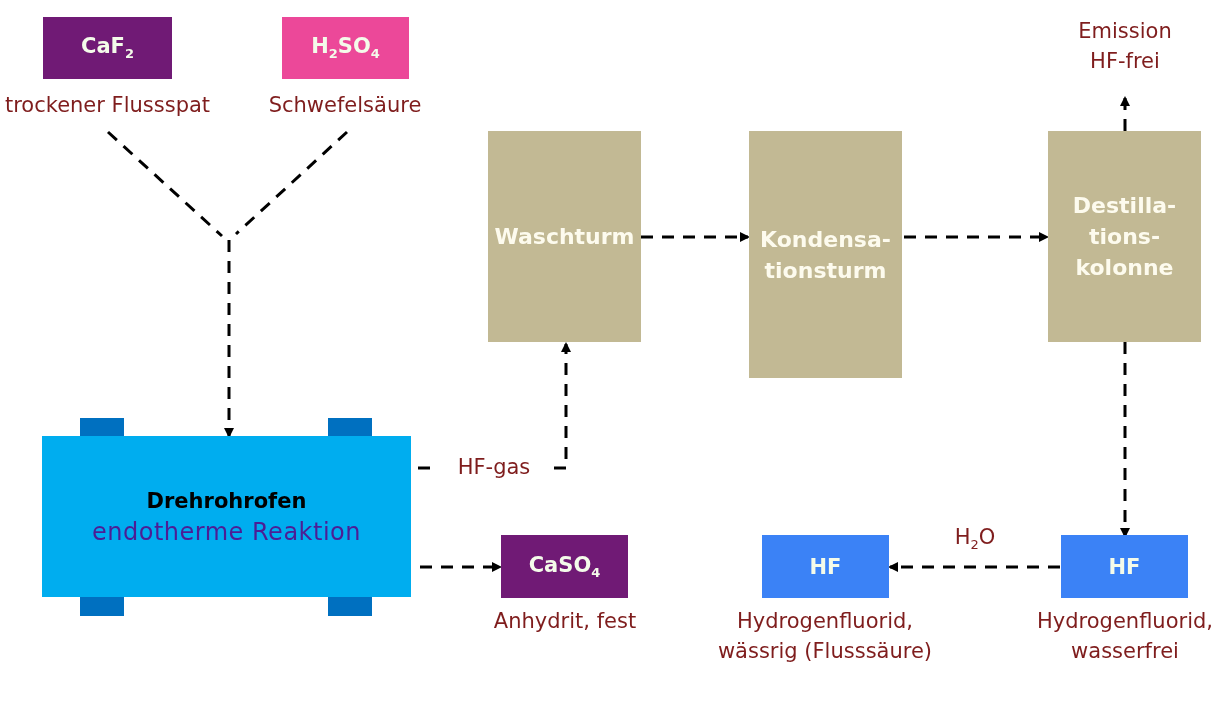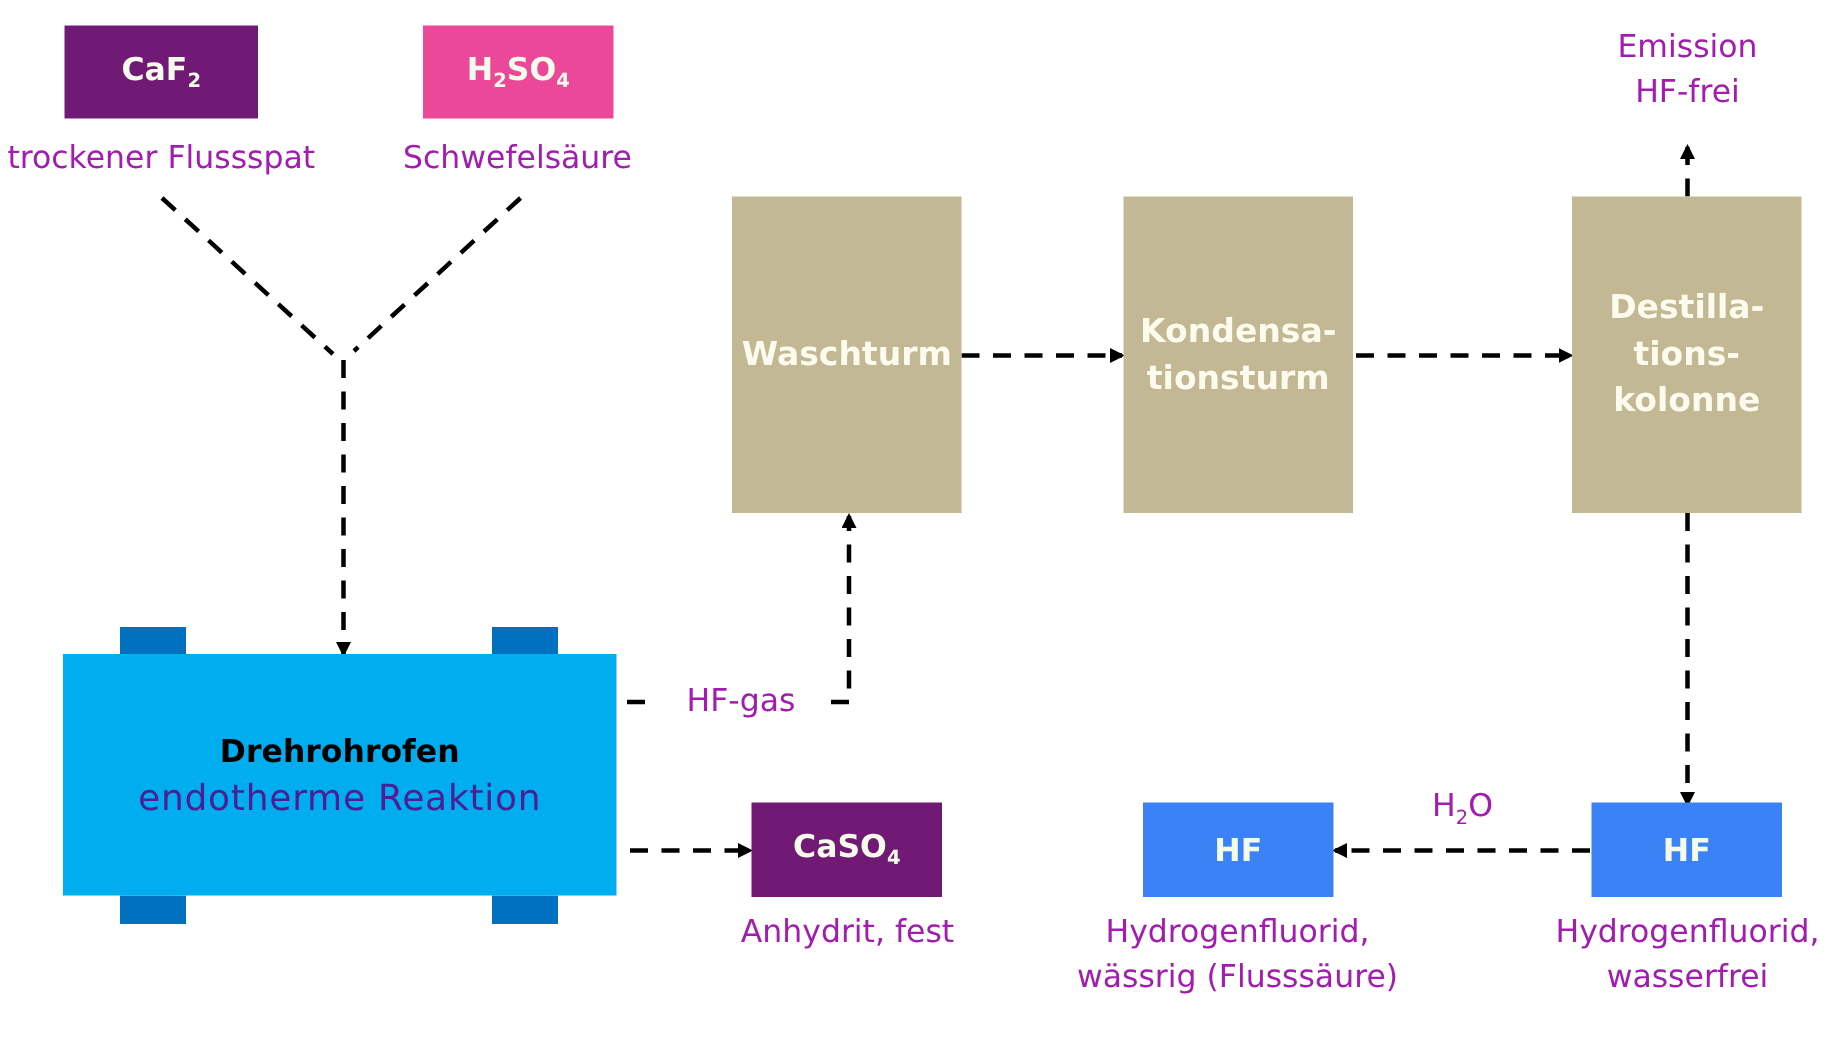--- a/index.html
+++ b/index.html
@@ -1,20 +1,20 @@
 <!DOCTYPE html>
 <html><head>
 <meta charset="utf-8">
 <style>
   html, body { margin:0; padding:0; background:#ffffff; }
   body { width:1224px; height:702px; position:relative; overflow:hidden;
          font-family:"DejaVu Sans", "Liberation Sans", sans-serif; }
   .box { position:absolute; display:flex; align-items:center; justify-content:center;
          flex-direction:column; text-align:center; color:#fdfbee; font-weight:bold; }
-  .lbl { position:absolute; text-align:center; color:#a21caf; font-size:21px; line-height:30px; white-space:nowrap; }
+  .lbl { position:absolute; text-align:center; color:#7f1d1d; font-size:21px; line-height:30px; white-space:nowrap; }
   .formula { font-size:21px; font-weight:bold; color:#f4fbea; }
   .formula sub { font-size:13px; }
   .green-light { background:#701a75; }
   .red { background:#ec4899; }
   .tan { background:#c2b994; }
   .green { background:#3b82f6; }
   .kiln { background:#00adef; }
   .tab { position:absolute; background:#0070c0; width:44px; }
   .tower-text { font-size:22px; line-height:31px; }
   svg#arrows { position:absolute; left:0; top:0; }
@@ -67,21 +67,21 @@
 <div class="box kiln" style="left:42px;top:436px;width:369px;height:161px;">
   <div style="font-size:21px;font-weight:bold;color:#000000;line-height:30px;">Drehrohrofen</div>
   <div style="font-size:24px;font-weight:normal;color:#4c1d95;line-height:32px;letter-spacing:0.5px;">endotherme Reaktion</div>
 </div>
 
 <div class="lbl" style="left:444px;top:452px;width:100px;">HF-gas</div>
 
 <div class="box tan tower-text" style="left:488px;top:131px;width:153px;height:211px;">
   <div>Waschturm</div>
 </div>
-<div class="box tan tower-text" style="left:749px;top:131px;width:153px;height:211px;">
+<div class="box tan tower-text" style="left:749px;top:131px;width:153px;height:247px;">
   <div>Kondensa-</div>
   <div>tionsturm</div>
 </div>
 <div class="box tan tower-text" style="left:1048px;top:131px;width:153px;height:211px;">
   <div>Destilla-</div>
   <div>tions-</div>
   <div>kolonne</div>
 </div>
 
 <div class="lbl" style="left:1050px;top:16px;width:150px;">

